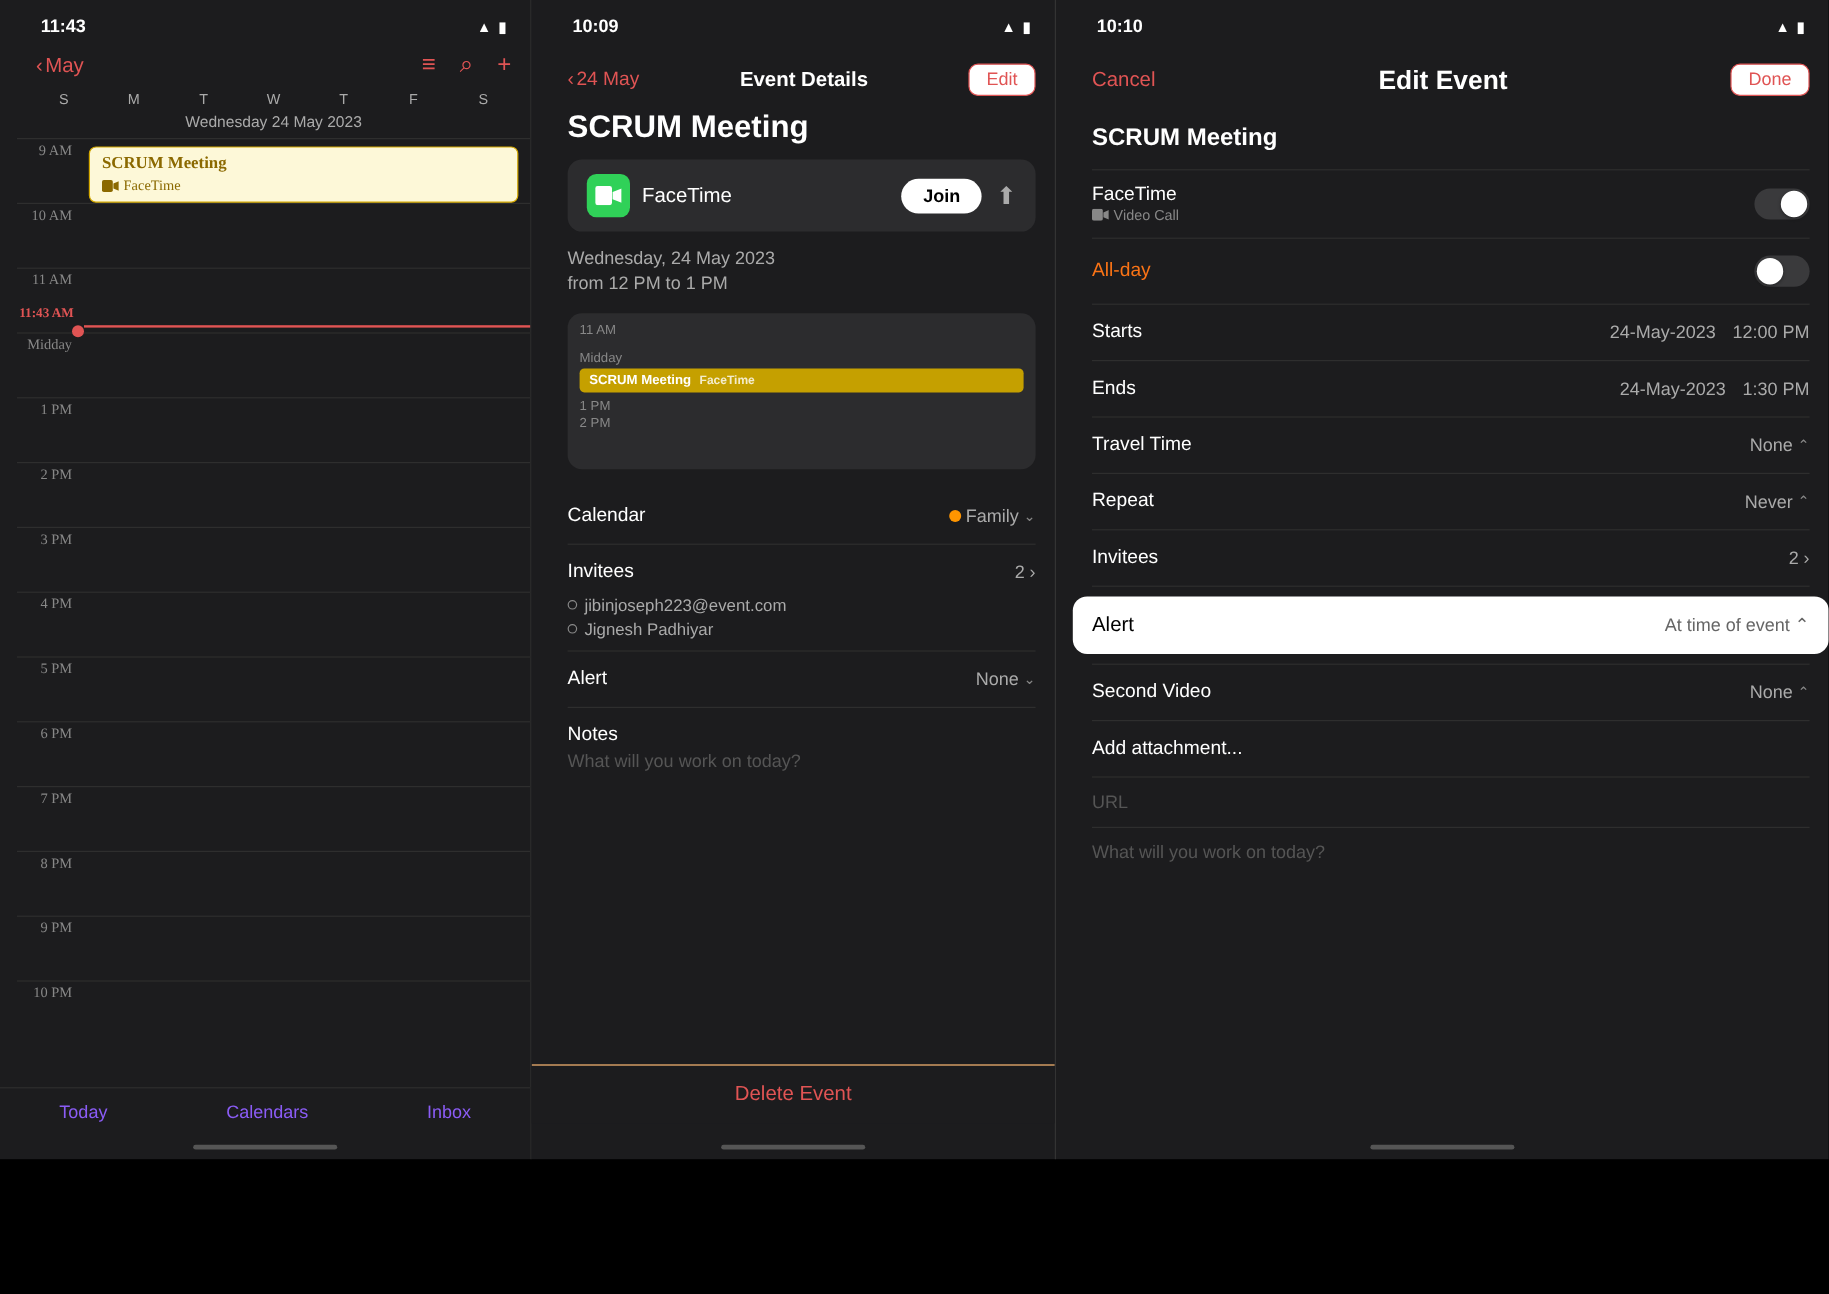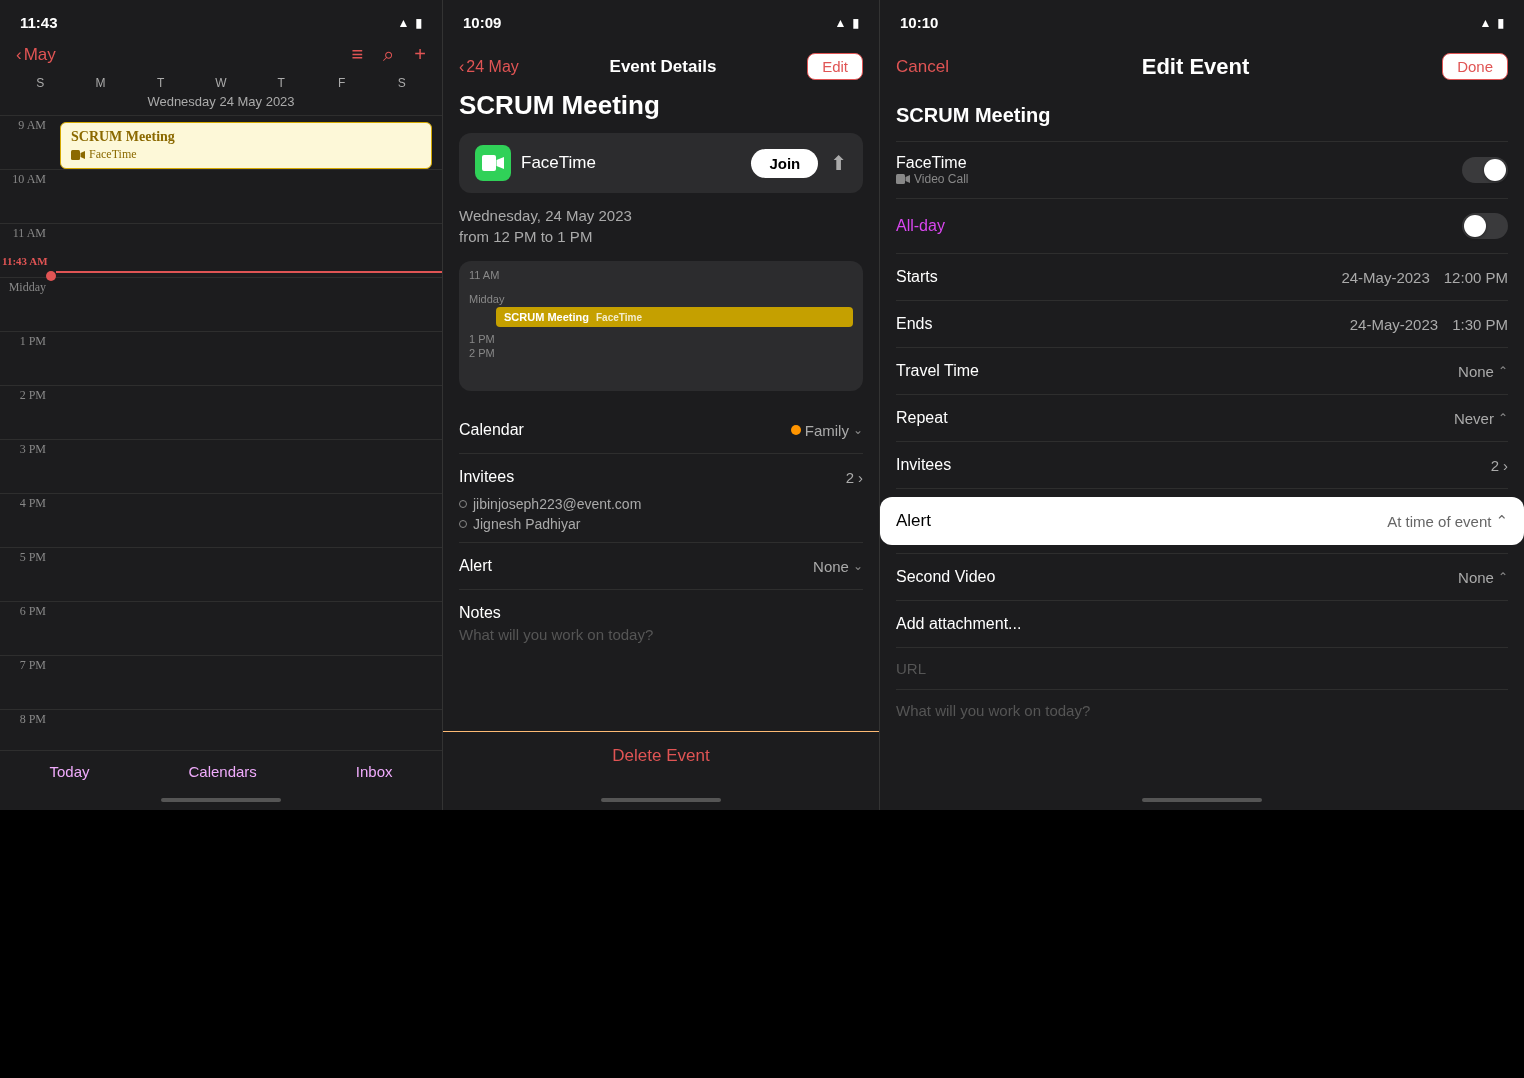--- a/index.html
+++ b/index.html
@@ -8,22 +8,23 @@
       width: 1524px;
       height: 1078px;
       background: #000;
       font-family: -apple-system, 'SF Pro Display', 'Helvetica Neue', sans-serif;
       overflow: hidden;
     }
 
     
     .panel {
       position: relative;
-      height: 810px;
+      height: 966px;
       overflow: hidden;
+      padding-left: 14px;
     }
 
     
     .panel1 {
       width: 443px;
       background: #1c1c1e;
       border-right: 1px solid #333;
     }
 
     .status-bar {
@@ -192,21 +193,21 @@
       bottom: 0;
       left: 0;
       right: 0;
       display: flex;
       justify-content: space-around;
       padding: 12px 0 30px;
       border-top: 1px solid #2e2e2e;
       background: #1c1c1e;
     }
     .bottom-nav-item {
-      color: #f0abfc;
+      color: #8b5cf6;
       font-size: 15px;
       text-align: center;
       cursor: pointer;
     }
 
     
     .panel2 {
       width: 437px;
       background: #1c1c1e;
       border-right: 1px solid #333;
@@ -332,21 +333,20 @@
       margin-bottom: 2px;
     }
     .p2-mini-event-bar {
       background: #c5a000;
       border-radius: 4px;
       padding: 4px 8px;
       color: #fff;
       font-size: 11px;
       font-weight: 600;
       margin-top: 2px;
-      margin-left: 27px;
     }
 
     .p2-info-row {
       display: flex;
       justify-content: space-between;
       align-items: center;
       padding: 14px 0;
       border-bottom: 1px solid #2e2e2e;
     }
     .p2-info-label {
@@ -537,21 +537,21 @@
     }
 
     .p3-allday-row {
       display: flex;
       justify-content: space-between;
       align-items: center;
       padding: 14px 0;
       border-bottom: 1px solid #2e2e2e;
     }
     .p3-allday-label {
-      color: #d946ef;
+      color: #f97316;
       font-size: 16px;
     }
     .p3-toggle-off {
       width: 46px;
       height: 26px;
       background: #3a3a3c;
       border-radius: 13px;
       position: relative;
       cursor: pointer;
     }

